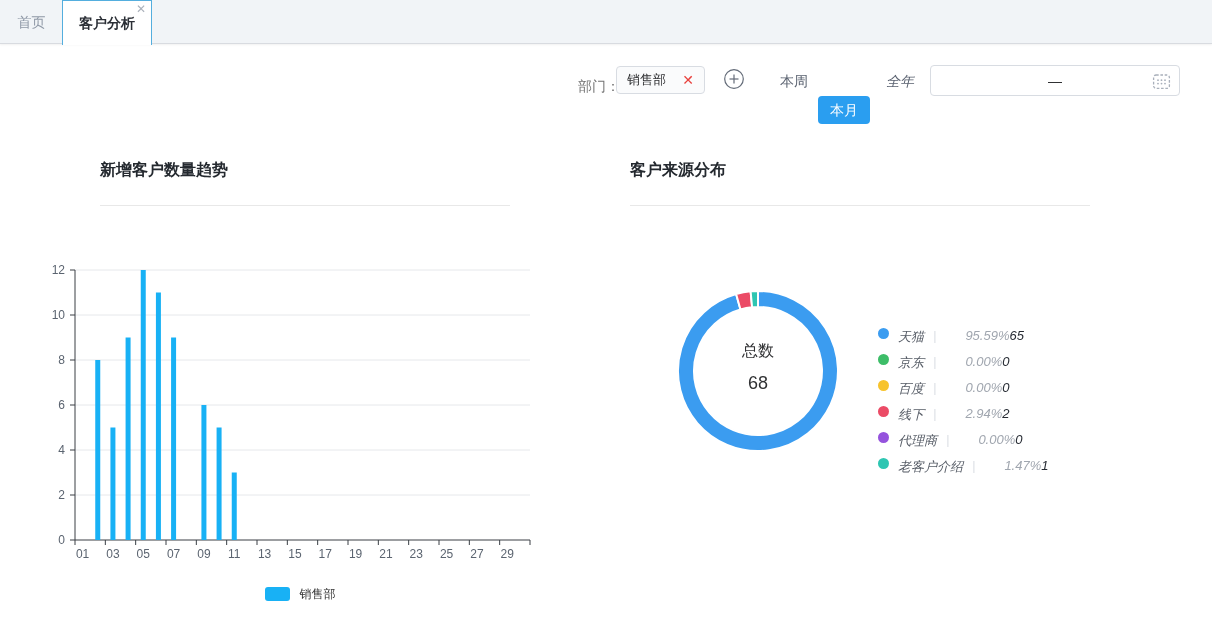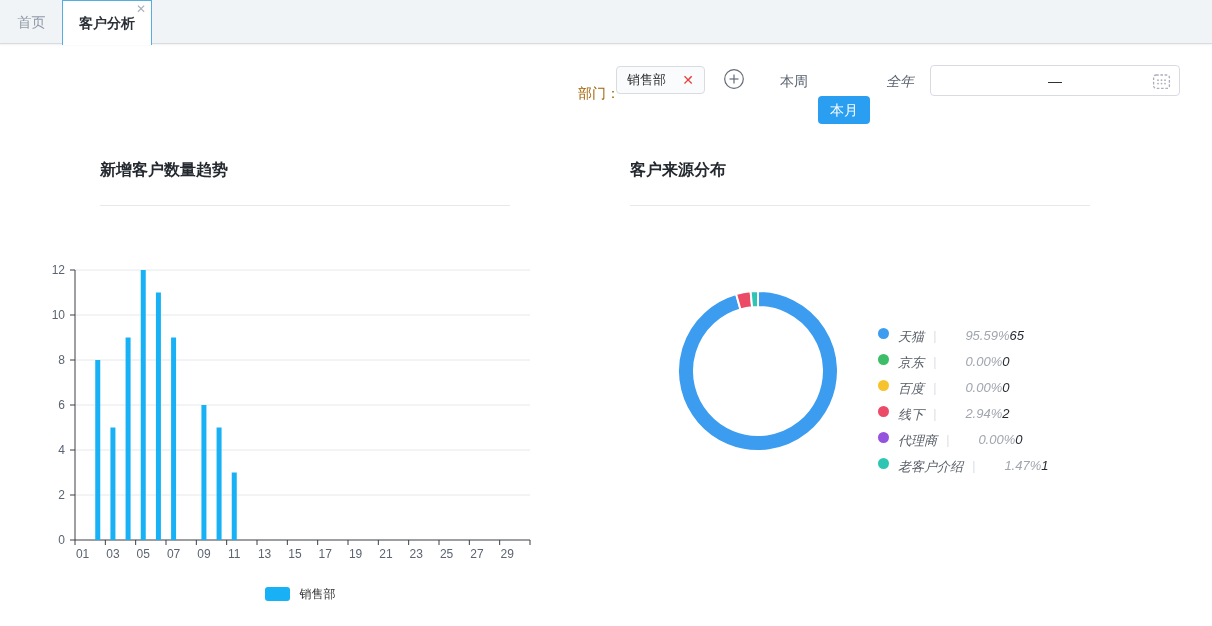--- a/index.html
+++ b/index.html
@@ -14,21 +14,21 @@
   .tab-home { position:absolute; left:0; top:0; width:63px; height:44px;
               line-height:44px; text-align:center; font-size:14px; color:#8f98a6; cursor:pointer; }
   .tab-active { position:absolute; left:62px; top:0; width:90px; height:45px;
                 background:#fff; border:1px solid #54aede; border-bottom:none;
                 line-height:44px; text-align:center; font-size:14px; color:#2b2f36;
                 font-weight:bold; cursor:pointer; }
   .tab-close { position:absolute; top:2px; right:5px; line-height:12px; font-size:12px;
                font-weight:bold; color:#aab1bb; cursor:pointer; }
 
   
-  .dept-label { position:absolute; left:578px; top:85px; font-size:14px; color:#a16207; }
+  .dept-label { position:absolute; left:578px; top:78px; font-size:14px; color:#737373; }
   .dept-tag { position:absolute; left:616px; top:66px; width:89px; height:28px;
               border:1px solid #d8dce2; border-radius:4px; background:#fafbfc;
               display:flex; align-items:center; justify-content:space-between;
               padding:0 10px; cursor:pointer; }
   .dept-tag .name { font-size:13px; color:#303133; }
   .dept-tag .x { font-size:14px; color:#e8413d; font-weight:bold; cursor:pointer; }
   .plus-btn { position:absolute; left:723px; top:68px; width:22px; height:22px; cursor:pointer; }
   .period { position:absolute; top:73px; font-size:14px; color:#5a6270; cursor:pointer; }
   .period.p1 { left:780px; }
   .period.p3 { left:886px;font-style:italic; }
@@ -187,20 +187,24 @@
     <span class="lbl">销售部</span>
   </div>
 
   <div class="panel-title right">客户来源分布</div>
   <div class="divider right"></div>
   <div class="donut-wrap" id="donutChart"><svg width="204" height="204" viewBox="0 0 204 204">
         <path d="M 102.00 22.00 A 80 80 0 1 1 80.11 25.05 L 84.49 40.44 A 64 64 0 1 0 102.00 38.00 Z" fill="#3b9cf0" stroke="#ffffff" stroke-width="2"></path>
         <path d="M 80.11 25.05 A 80 80 0 0 1 94.62 22.34 L 96.09 38.27 A 64 64 0 0 0 84.49 40.44 Z" fill="#eb4b66" stroke="#ffffff" stroke-width="2"></path>
         <path d="M 94.62 22.34 A 80 80 0 0 1 102.00 22.00 L 102.00 38.00 A 64 64 0 0 0 96.09 38.27 Z" fill="#2ec6b2" stroke="#ffffff" stroke-width="2"></path>
       </svg></div>
+  <div class="donut-center">
+    <div class="donut-label">总数</div>
+    <div class="donut-value">68</div>
+  </div>
   <div class="donut-legend" id="donutLegend">
       <div class="dl-item">
         <span class="dl-dot" style="background: rgb(59, 156, 240);"></span>
         <span class="dl-name">天猫</span>
         <span class="dl-sep">|</span>
         <span class="dl-pct">95.59%</span>
         <span class="dl-cnt">65</span>
       </div>
       <div class="dl-item">
         <span class="dl-dot" style="background: rgb(61, 189, 104);"></span>

